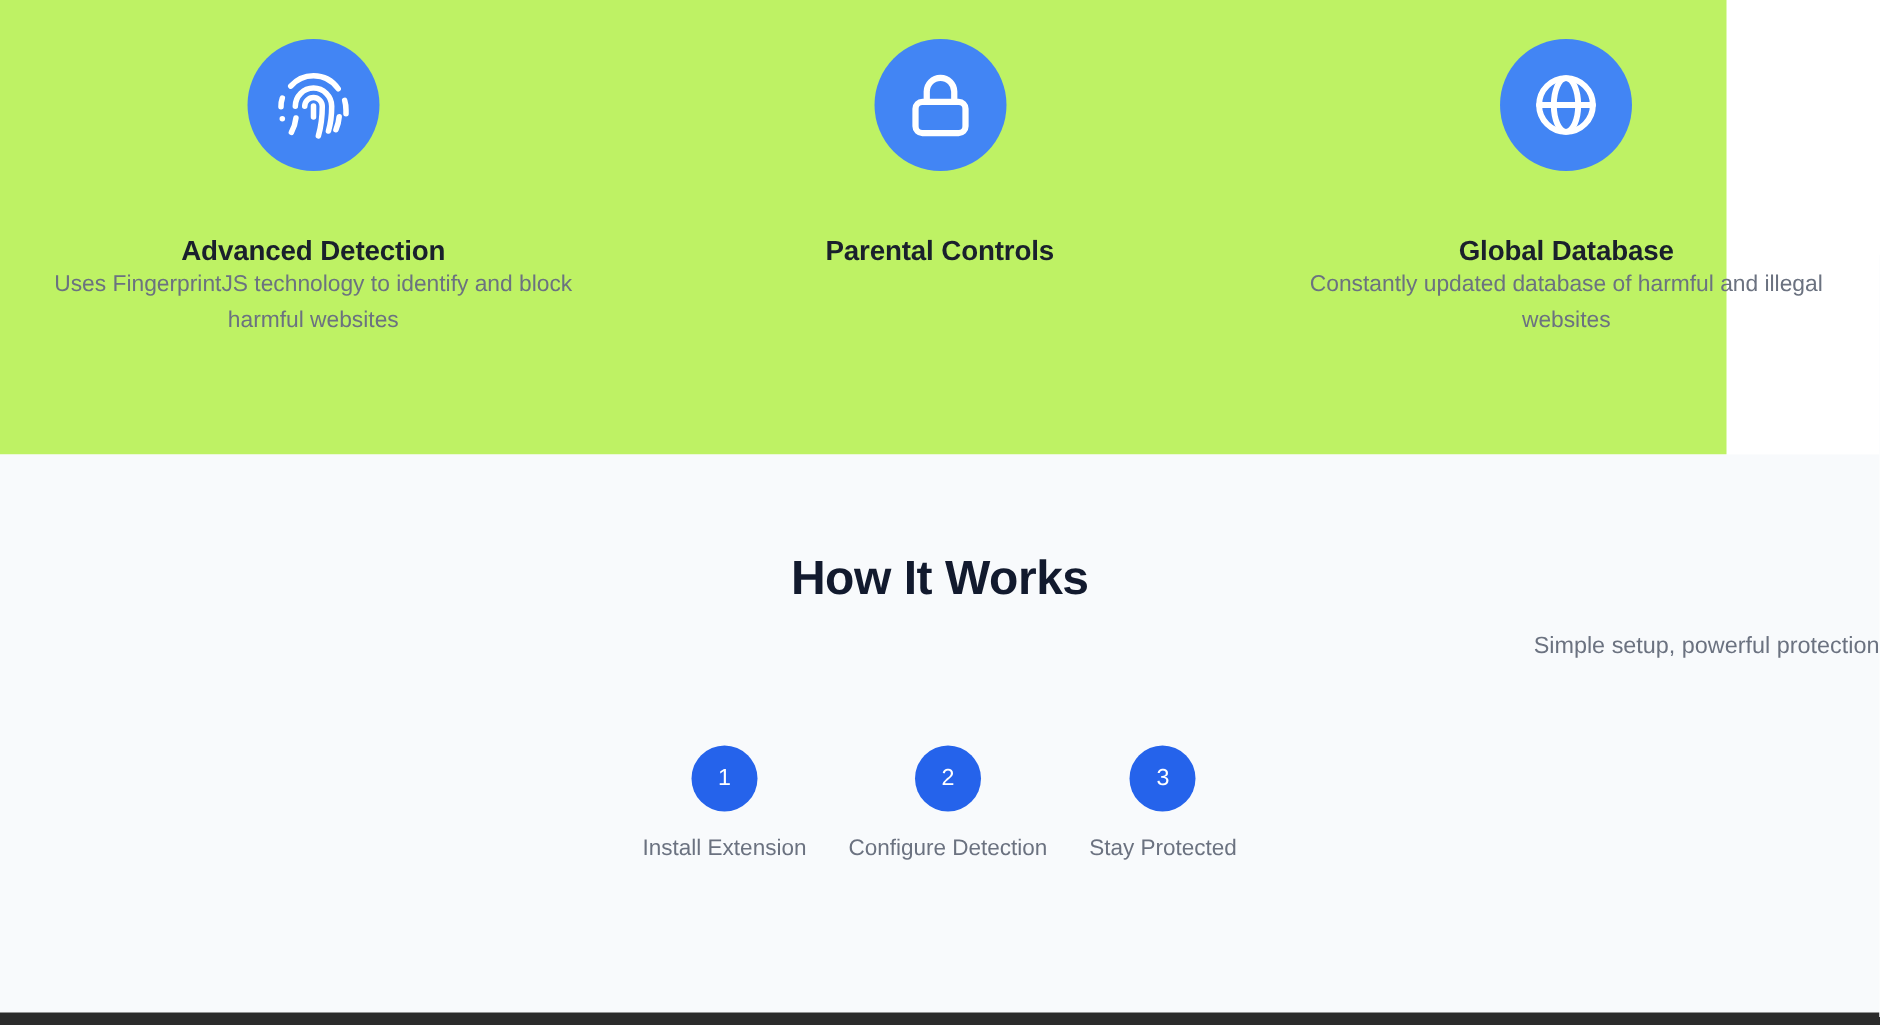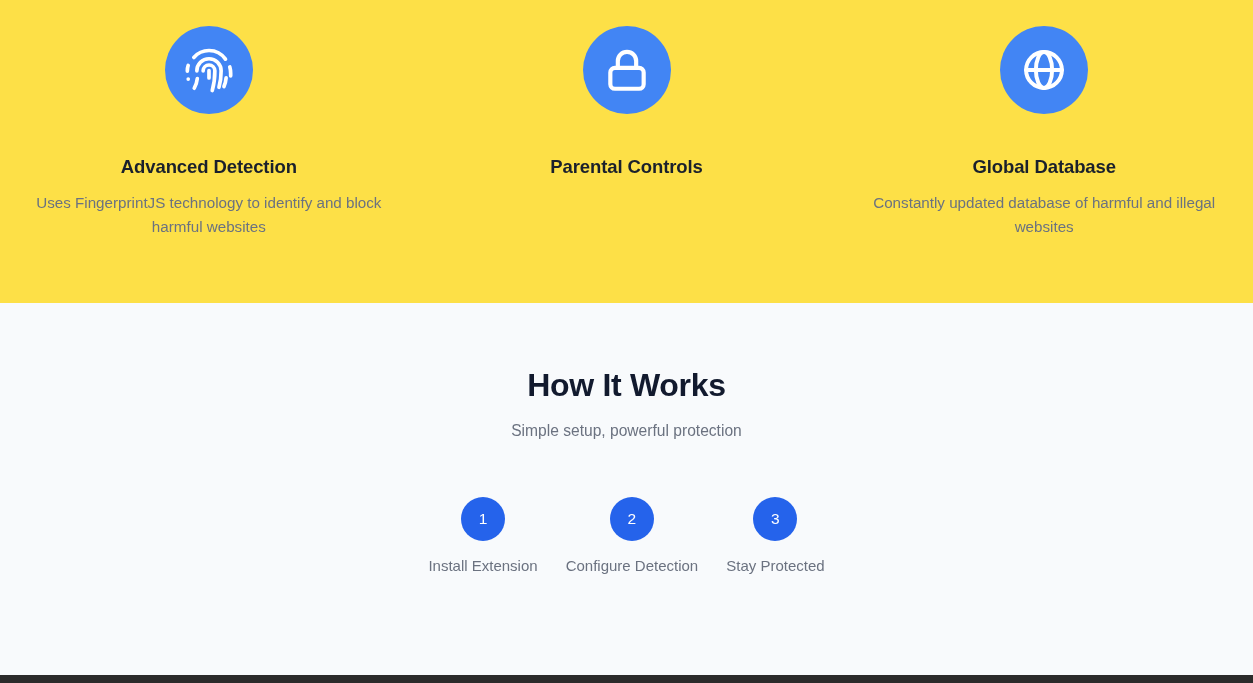--- a/index.html
+++ b/index.html
@@ -14,23 +14,23 @@
     font-family: "Liberation Sans", sans-serif;
     background: #ffffff;
     position: relative;
   }
 
   
   .features-section {
     position: absolute;
     left: 0;
     top: 0;
-    width: 1253px;
+    width: 1151px;
     height: 303px;
-    background: #fde047;
+    background: #bef264;
   }
 
   .features-grid {
     display: flex;
     width: 1253px;
     padding-top: 26px;
   }
 
   .feature-card {
     flex: 1 1 0;
@@ -59,21 +59,21 @@
     margin-top: 42px;
     font-size: 18.5px;
     font-weight: bold;
     color: #1a202c;
     text-align: center;
     letter-spacing: -0.1px;
     line-height: 1.2;
   }
 
   .feature-desc {
-    margin-top: 13px;
+    margin-top: 0;
     font-size: 15.2px;
     color: #6b7280;
     text-align: center;
     line-height: 1.58;
     max-width: 372px;
   }
 
   
   .howitworks-section {
     position: absolute;
@@ -90,21 +90,21 @@
     font-weight: bold;
     color: #121a2e;
     text-align: center;
     letter-spacing: -0.3px;
   }
 
   .hiw-subheading {
     margin-top: 18px;
     font-size: 15.6px;
     color: #6b7280;
-    text-align: center;
+    text-align: right;
   }
 
   .steps-row {
     margin-top: 57px;
     display: flex;
     justify-content: center;
     align-items: flex-start;
     gap: 28px;
   }
 

